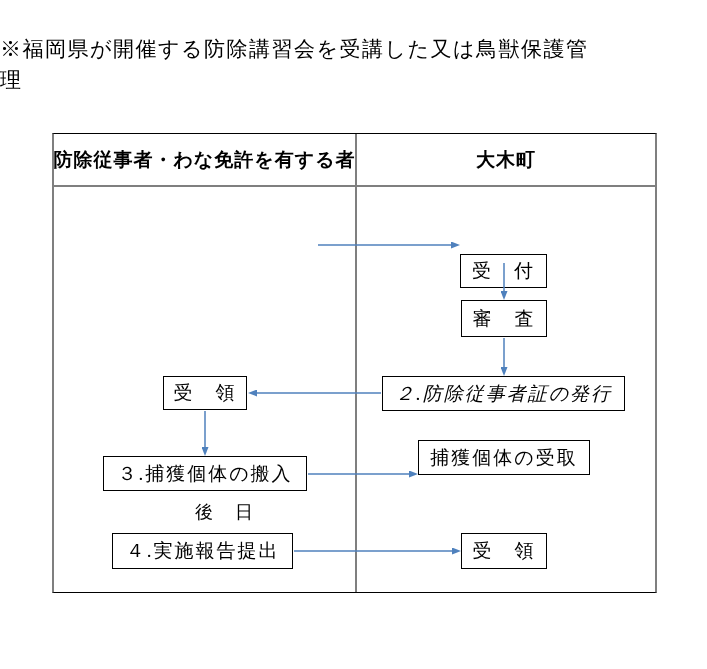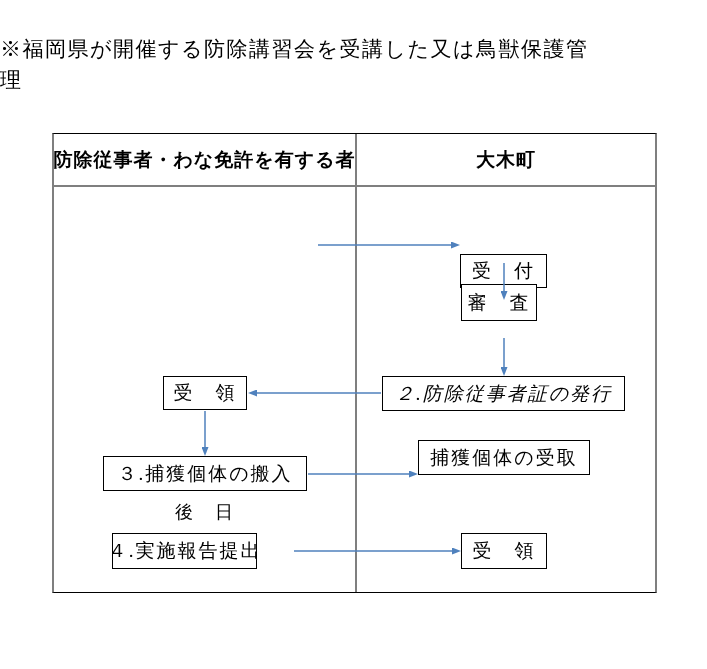--- a/index.html
+++ b/index.html
@@ -72,33 +72,33 @@
     background: #ffffff;
     display: flex;
     align-items: center;
     justify-content: center;
     font-size: 19px;
     letter-spacing: 2px;
     white-space: nowrap;
   }
   .n-step1    { left: 92px;  top: 228px; width: 225px; height: 34px; }
   .n-accept   { left: 460px; top: 228px; width: 87px;  height: 34px; margin-top: 26px; }
-  .n-review   { left: 461px; top: 284px; width: 76px;  height: 37px; }
+  .n-review   { left: 461px; top: 300px; width: 86px;  height: 37px; }
   .n-recv1    { left: 163px; top: 376px; width: 84px;  height: 34px; }
   .n-step2    { left: 382px; top: 376px; width: 243px; height: 35px; font-style: italic; }
   .n-step3    { left: 103px; top: 456px; width: 204px; height: 35px; }
   .n-pickup   { left: 418px; top: 440px; width: 172px; height: 35px; }
-  .n-step4    { left: 112px; top: 533px; width: 145px; height: 36px; }
+  .n-step4    { left: 112px; top: 533px; width: 181px; height: 36px; }
   .n-recv2    { left: 461px; top: 533px; width: 86px;  height: 36px; }
   .later-label {
     position: absolute;
     left: 155px;
     top: 500px;
     width: 100px;
-    text-align: center;
+    text-align: right;
     font-size: 18px;
     letter-spacing: 2px;
   }
   svg.arrows {
     position: absolute;
     left: 0; top: 0;
     width: 707px; height: 669px;
     pointer-events: none;
   }
 </style>

